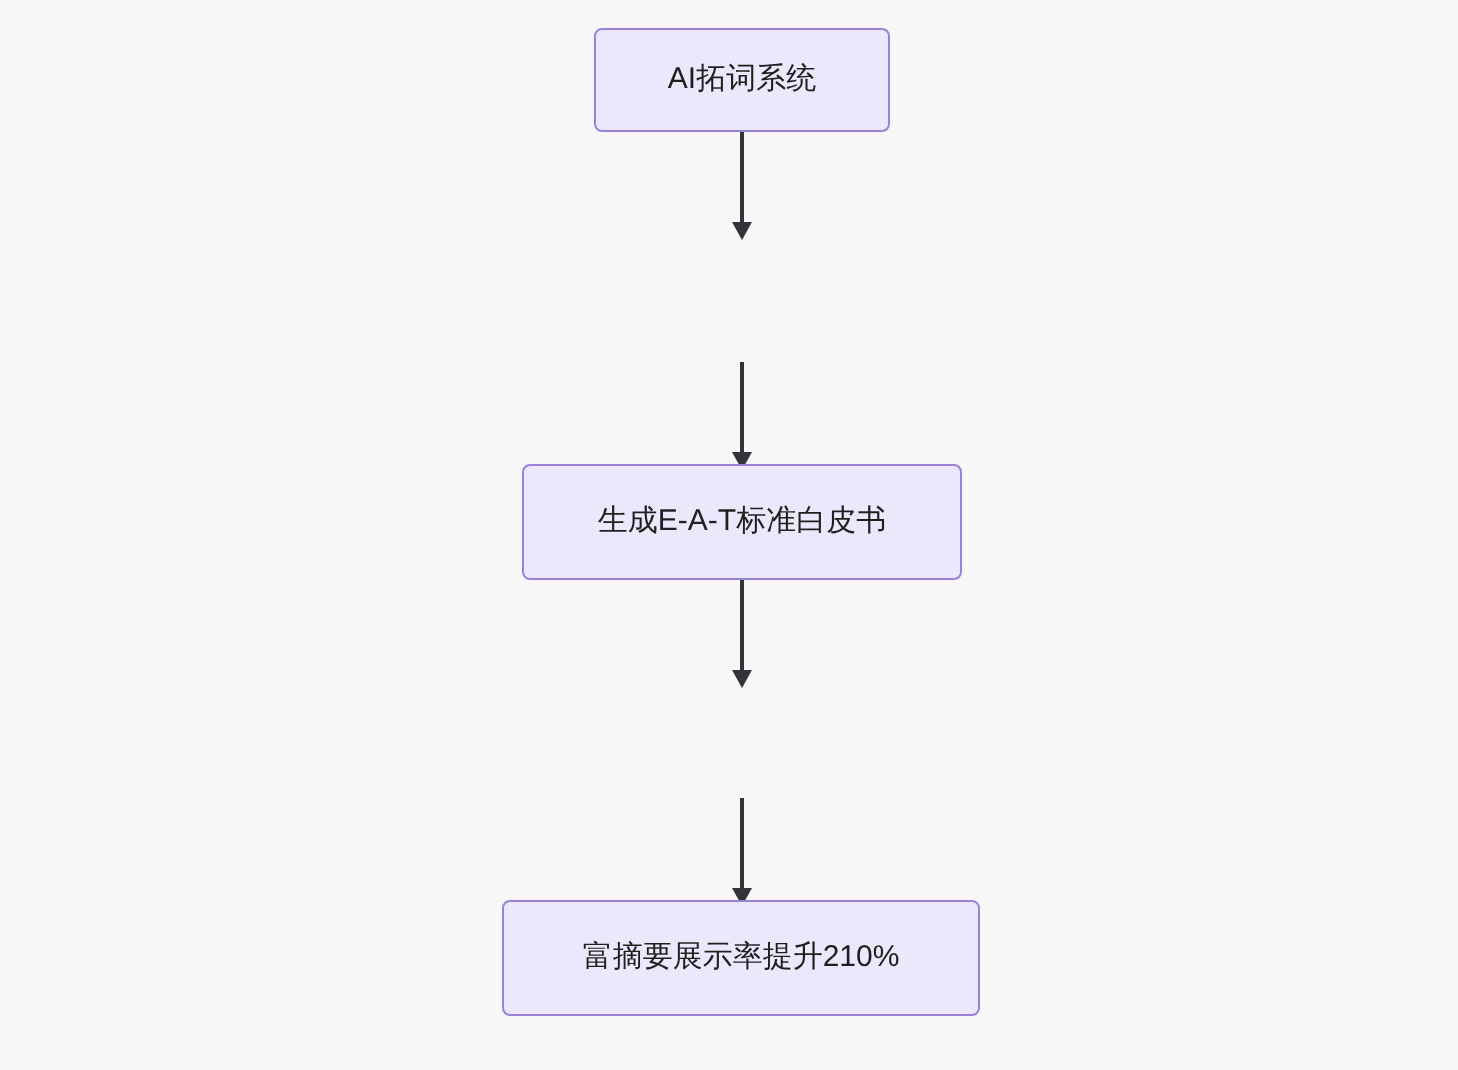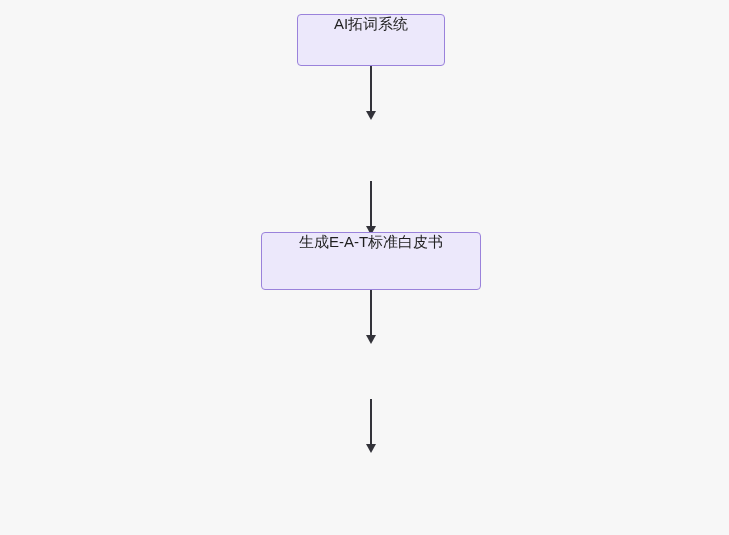--- a/index.html
+++ b/index.html
@@ -21,20 +21,21 @@
   .node {
     position: absolute;
     box-sizing: border-box;
     background: #ece8fb;
     border: 1px solid #9a82db;
     border-radius: 4px;
     color: #1f1f1f;
     font-size: 15px;
     line-height: 1.2;
     display: flex;
+    align-items: center;
     justify-content: center;
     text-align: center;
     white-space: nowrap;
   }
   .edge {
     position: absolute;
     width: 2px;
     background: #33333a;
   }
   .arrow {
@@ -66,14 +67,17 @@
     <span>生成E-A-T标准白皮书</span>
   </div>
 
   <div class="edge" style="left:370px; top:290px; height:49px;"></div>
   <div class="arrow" style="left:366px; top:335px;"></div>
 
 
   <div class="edge" style="left:370px; top:399px; height:49px;"></div>
   <div class="arrow" style="left:366px; top:444px;"></div>
 
+  <div class="node" style="left:251px; top:450px; width:239px; height:58px;">
+    <span>富摘要展示率提升210%</span>
+  </div>
 
 </div>
 
 </body></html>

